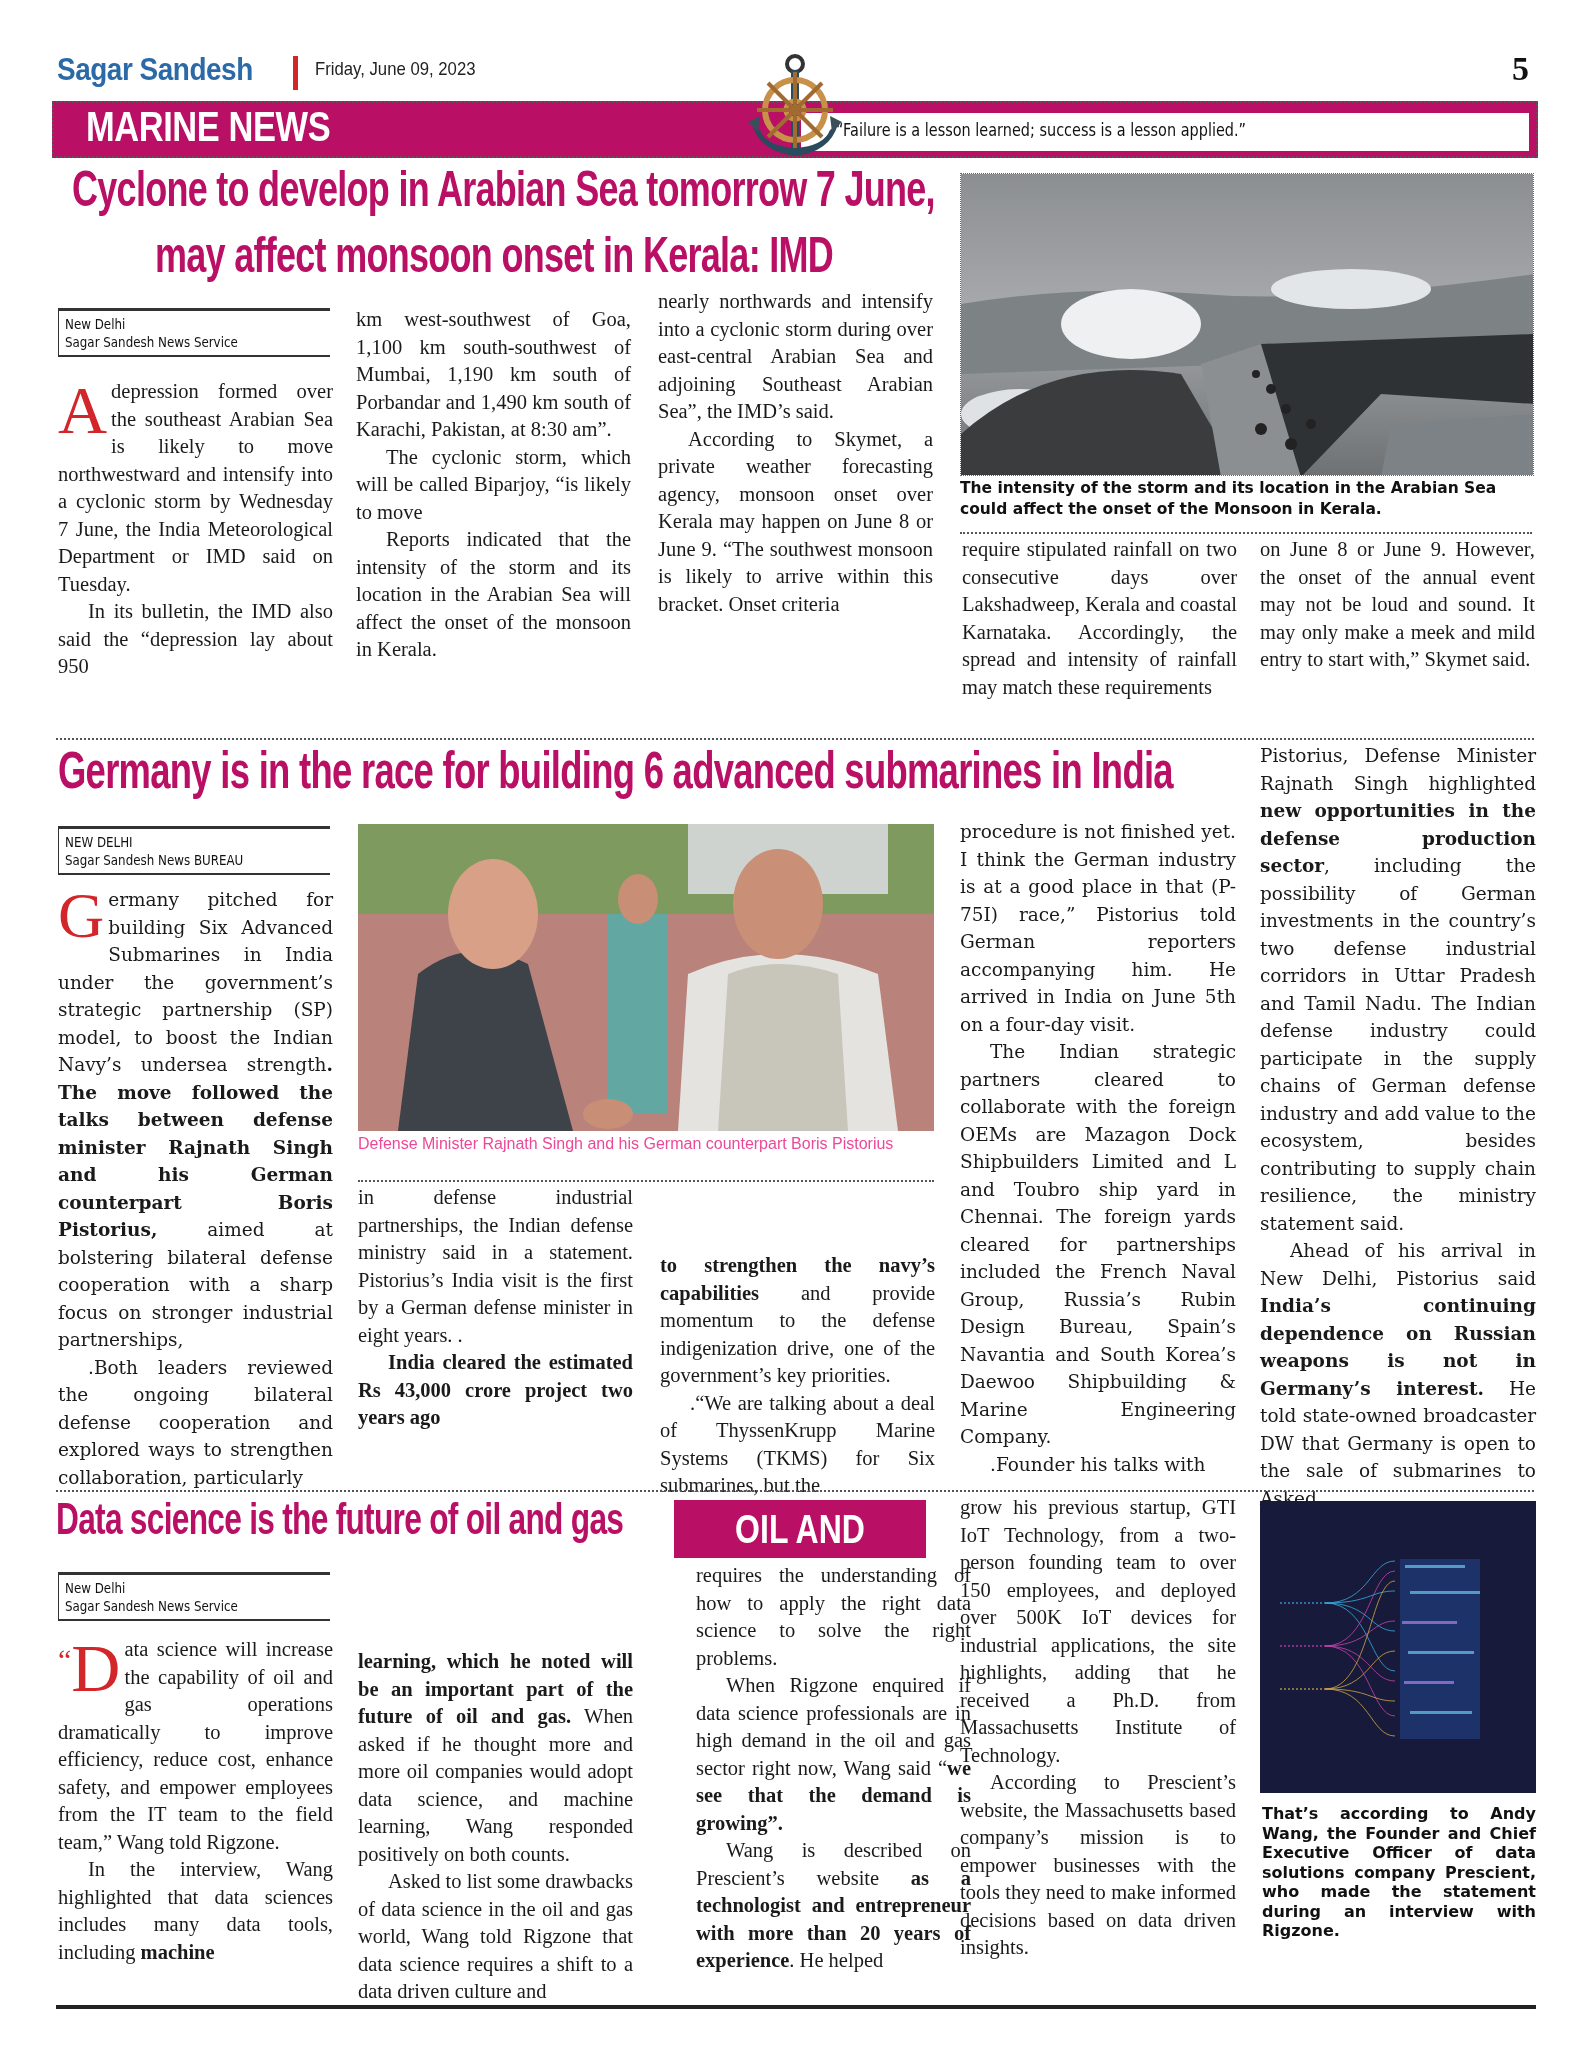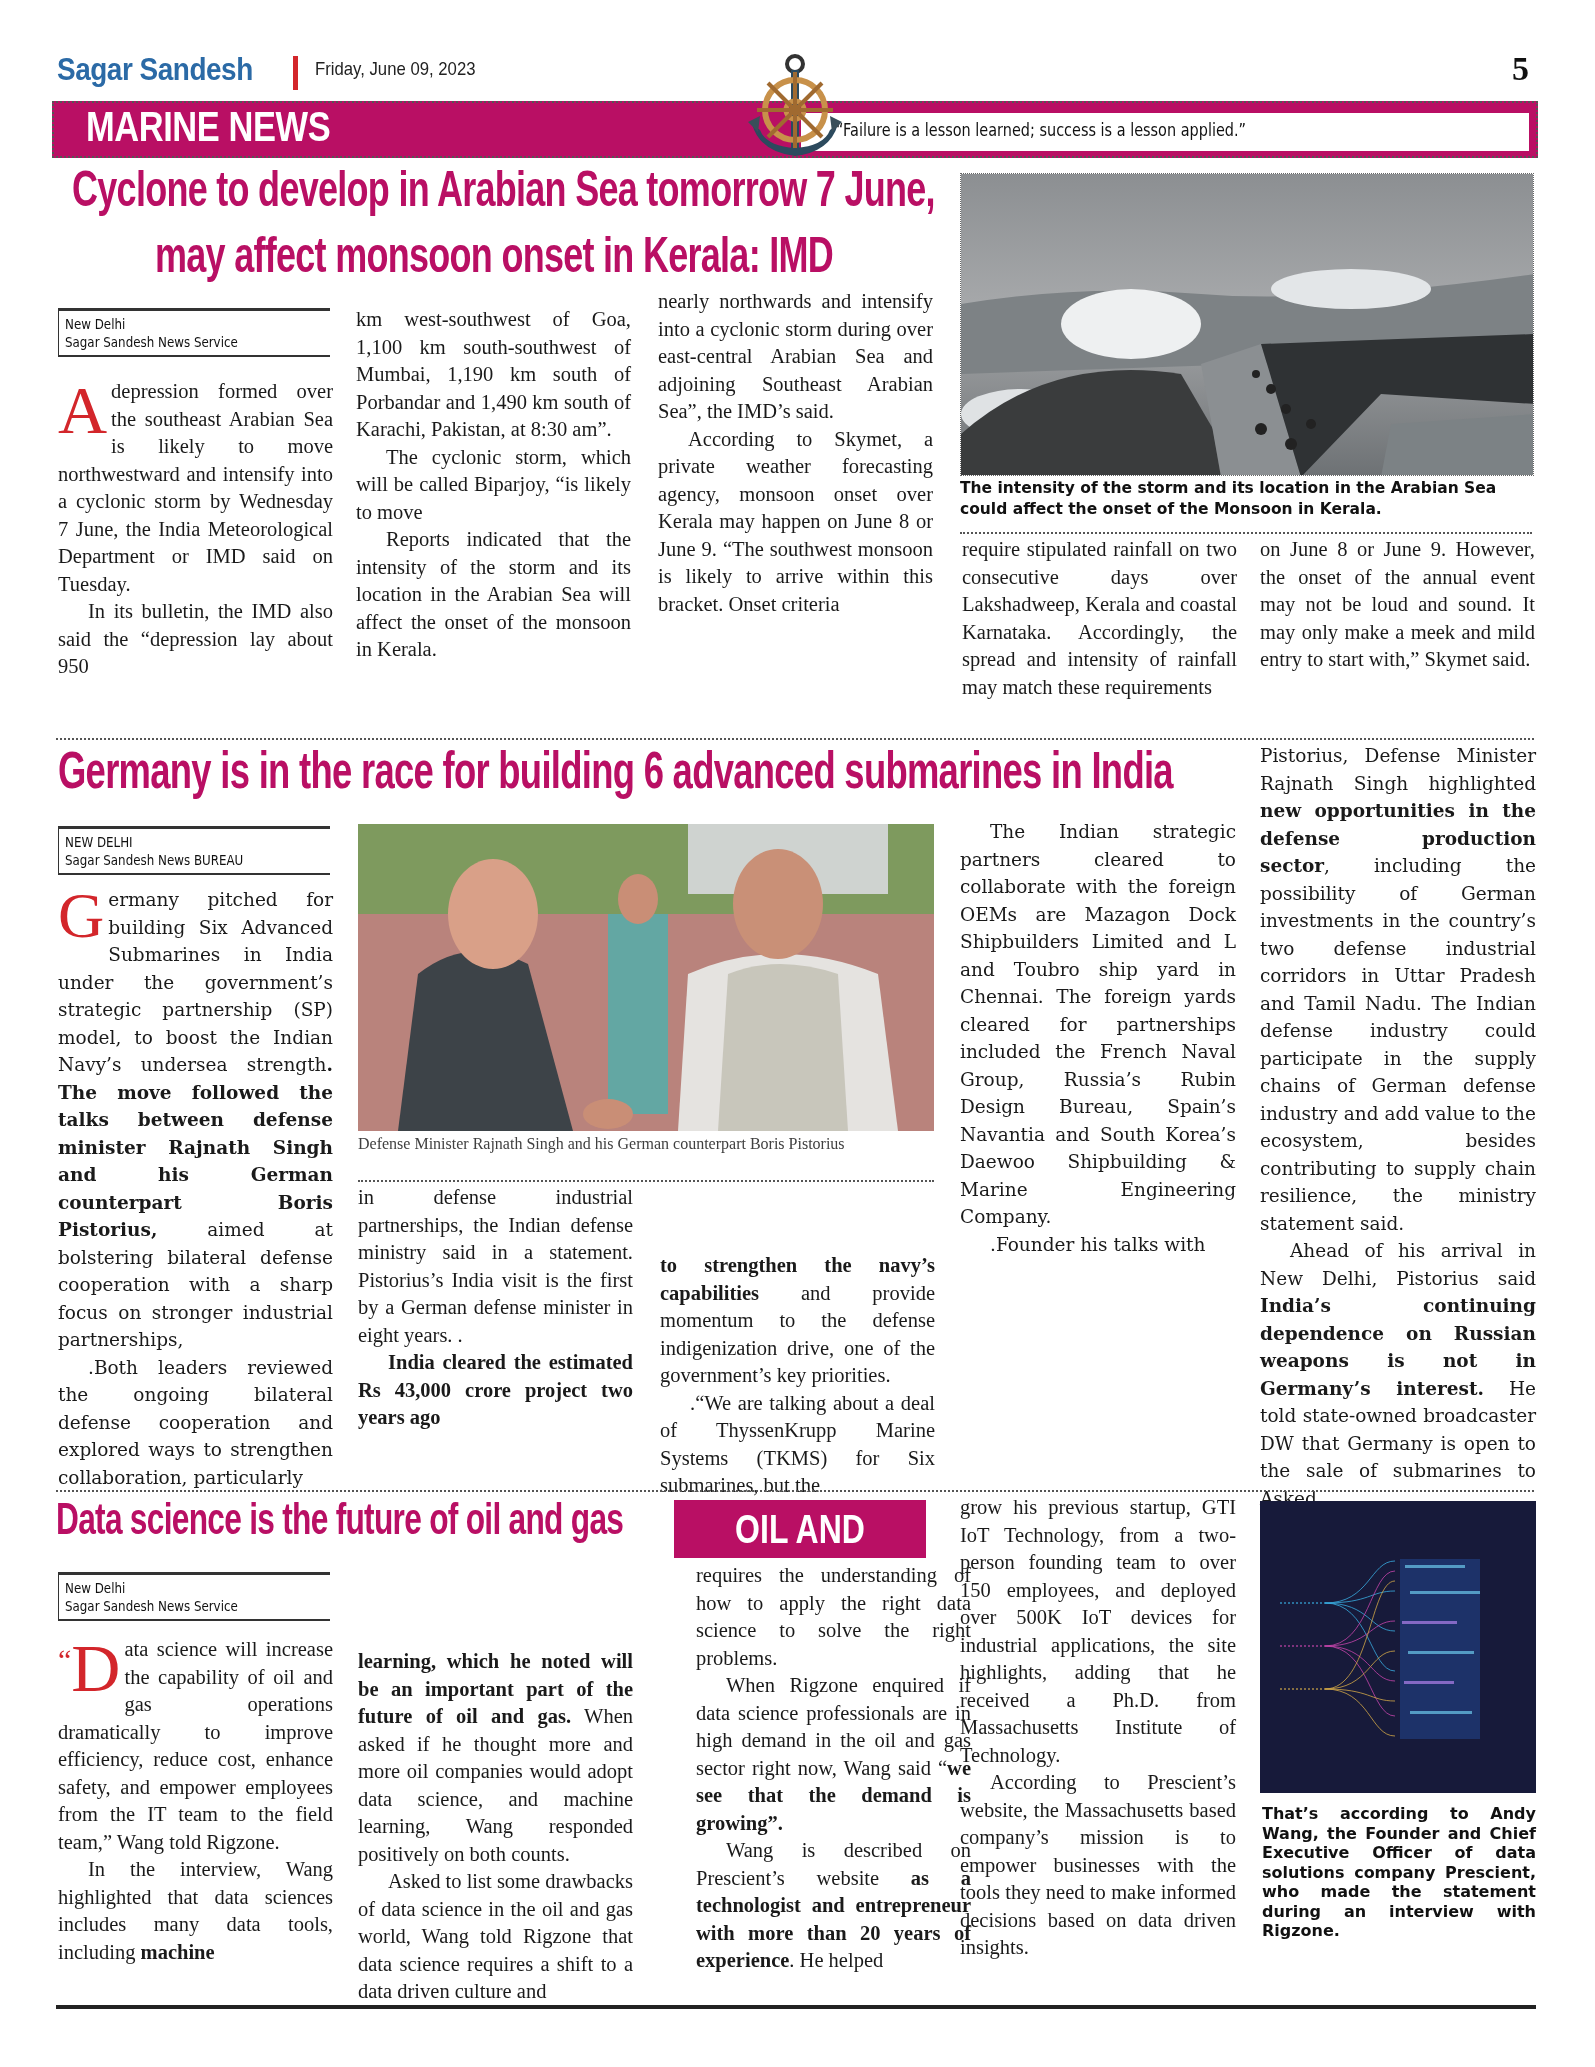--- a/index.html
+++ b/index.html
@@ -28,21 +28,21 @@
 
 .col{font-size:20.5px;line-height:27.5px;text-align:justify;hyphens:none;color:#1a1a1a}
 .col p{text-indent:30px}
 .col p.noind{text-indent:0}
 .col b{font-weight:700}
 .serifw{font-family:"DejaVu Serif",serif;font-size:18.5px;line-height:27.5px}
 .dropcap{float:left;font-size:68px;line-height:56px;color:#d3262b;margin:4px 4px 0 0;font-family:"Liberation Serif",serif}
 
 .photo{overflow:hidden}
 .caption{font-family:"DejaVu Sans",sans-serif;font-weight:700;font-size:15.5px;line-height:21px;color:#111}
-.caption2{font-family:Liberation Serif, serif;font-size:16px;line-height:21px;color:#404040}
+.caption2{font-family:Liberation Sans, sans-serif;font-size:16px;line-height:21px;color:#ec4899}
 .dots{border-top:2px dotted #555}
 .solid{border-top:4px solid #222}
 .oilgas{left:674px;top:1500px;width:252px;height:58px;background:#b90f64}
 .oilgas span{display:block;text-align:center;font-family:"Liberation Sans",sans-serif;font-weight:700;font-size:40px;color:#fff;line-height:58px;transform:scaleX(0.8)}
 </style>
 </head>
 <body>
 
 <div class="abs logo">Sagar Sandesh</div>
 <div class="abs logo-bar"></div>
@@ -157,20 +157,21 @@
 <div class="abs dots" style="left:358px;top:1180px;width:576px"></div>
 <div class="abs col" style="left:358px;top:1184px;width:275px">
   <p class="noind">in defense industrial partnerships, the Indian defense ministry said in a statement. Pistorius’s India visit is the first by a German defense minister in eight years. .</p>
   <p><b>India cleared the estimated Rs 43,000 crore project two years ago</b></p>
 </div>
 <div class="abs col" style="left:660px;top:1252px;width:275px">
   <p class="noind"><b>to strengthen the navy’s capabilities</b><span> and provide momentum to the defense indigenization drive, one of the government’s key priorities.</span></p>
   <p>.“We are talking about a deal of ThyssenKrupp Marine Systems (TKMS) for Six submarines, but the</p>
 </div>
 <div class="abs col serifw" style="left:960px;top:818px;width:276px">
+  <p class="noind">procedure is not finished yet. I think the German industry is at a good place in that (P-75I) race,” Pistorius told German reporters accompanying him. He arrived in India on June 5th on a four-day visit.</p>
   <p>The Indian strategic partners cleared to collaborate with the foreign OEMs are Mazagon Dock Shipbuilders Limited and L and Toubro ship yard in Chennai. The foreign yards cleared for partnerships included the French Naval Group, Russia’s Rubin Design Bureau, Spain’s Navantia and South Korea’s Daewoo Shipbuilding &amp; Marine Engineering Company.</p>
   <p>.Founder his talks with</p>
 </div>
 <div class="abs col serifw" style="left:1260px;top:742px;width:276px">
   <p class="noind"><span>Pistorius, Defense Minister Rajnath Singh highlighted </span><b>new opportunities in the defense production sector</b><span>, including the possibility of German investments in the country’s two defense industrial corridors in Uttar Pradesh and Tamil Nadu. The Indian defense industry could participate in the supply chains of German defense industry and add value to the ecosystem, besides contributing to supply chain resilience, the ministry statement said.</span></p>
   <p><span>Ahead of his arrival in New Delhi, Pistorius said </span><b>India’s continuing dependence on Russian weapons is not in Germany’s interest.</b><span> He told state-owned broadcaster DW that Germany is open to the sale of submarines to Asked.</span></p>
 </div>
 
 <div class="abs dots" style="left:56px;top:1490px;width:1478px"></div>
 

